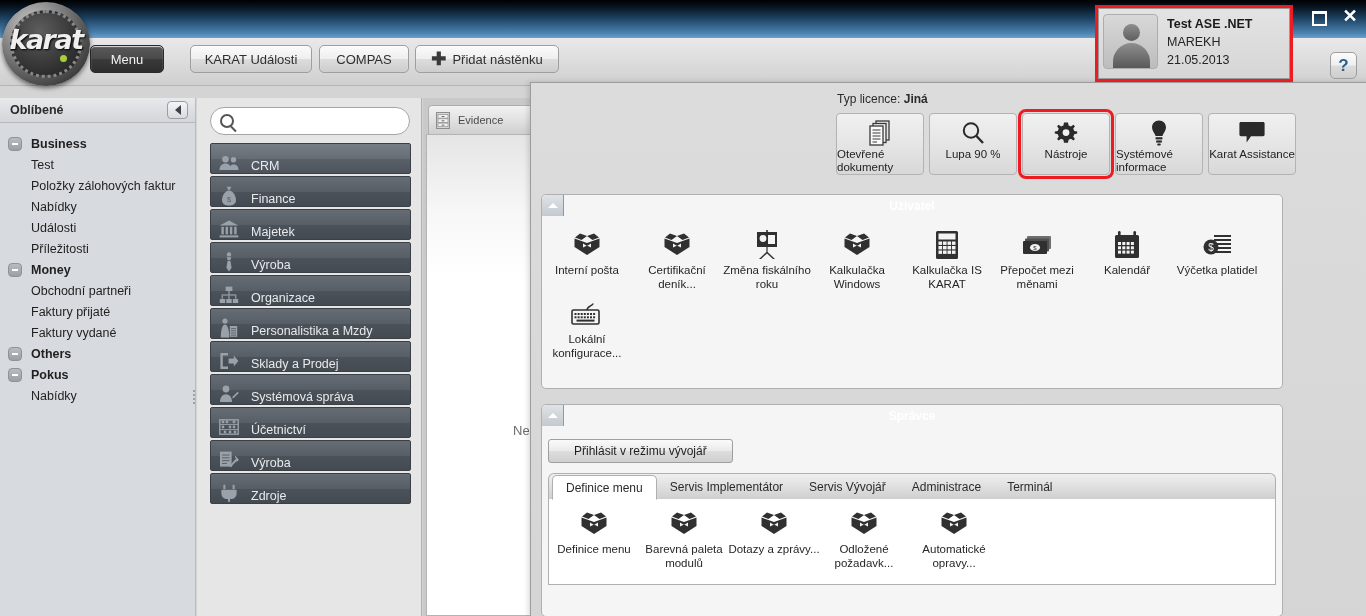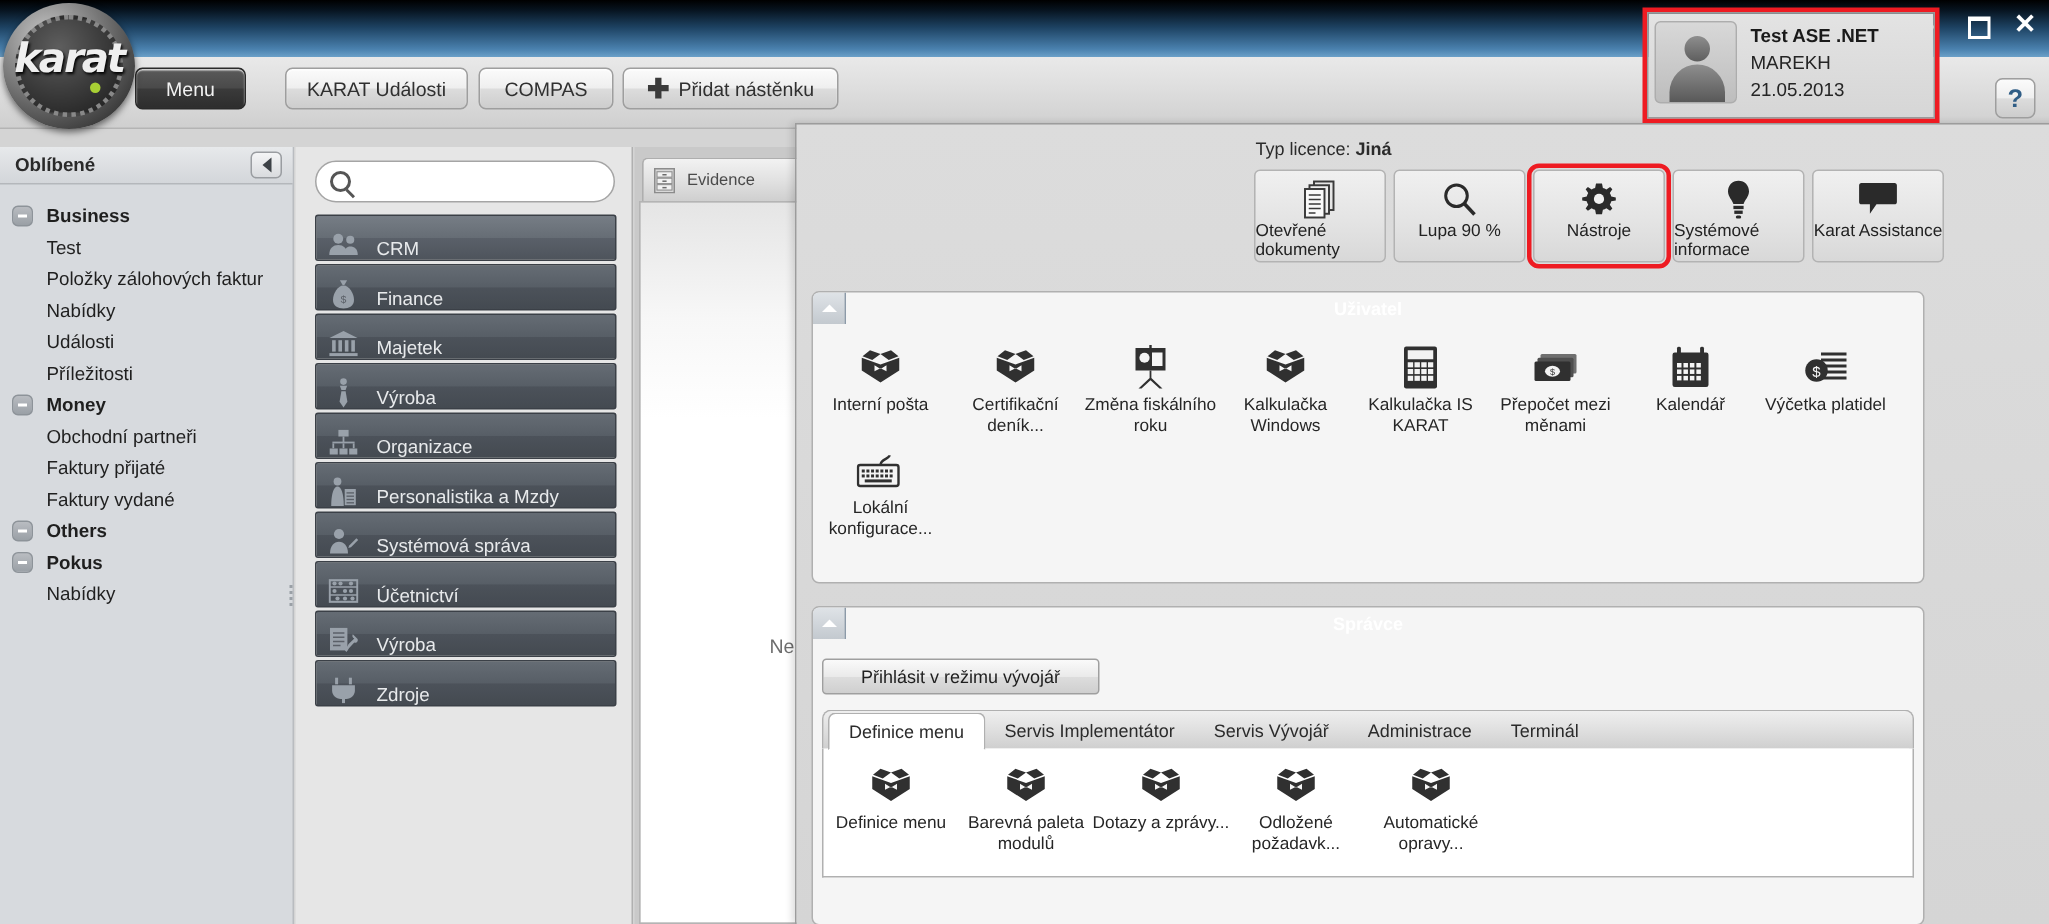--- a/index.html
+++ b/index.html
@@ -483,20 +483,29 @@
     <rect x="9.8" y="8" width="7.4" height="10.8" fill="#99a1aa"></rect>
     <g stroke="#5b6068" stroke-width="0.9">
       <line x1="11" y1="10.6" x2="16" y2="10.6"></line>
                 <line x1="11" y1="12.8" x2="16" y2="12.8"></line>
       <line x1="11" y1="15" x2="16" y2="15"></line>
                 <line x1="11" y1="17.2" x2="16" y2="17.2"></line>
               </g>
             </svg>
           </span>
           <span>Personalistika a Mzdy</span>
+        </div>
+        <div class="mod">
+          <span class="micon">
+            <svg width="20" height="18" viewBox="0 0 20 18">
+    <path d="M1.4 1 L9 1 L9 3.4 L3.8 3.4 L3.8 14.6 L9 14.6 L9 17 L1.4 17 Z" fill="#99a1aa"></path>
+    <path d="M9.6 6.4 L14.8 6.4 L14.8 3.4 L19.4 9 L14.8 14.6 L14.8 11.6 L9.6 11.6 Z" fill="#99a1aa"></path>
+            </svg>
+          </span>
+          <span>Sklady a Prodej</span>
         </div>
         <div class="mod">
           <span class="micon">
             <svg width="20" height="18" viewBox="0 0 20 18" fill="#99a1aa">
     <circle cx="7" cy="4" r="3.4"></circle>
               <path d="M1 17 C1 12 3.7 9.2 7 9.2 C10.3 9.2 13 12 13 17 Z"></path>
     <path d="M13.8 11.6 L18.6 6.8 L19.8 8 L15 12.8 L13.2 13.4 Z"></path>
             </svg>
           </span>
           <span>Systémová správa</span>

